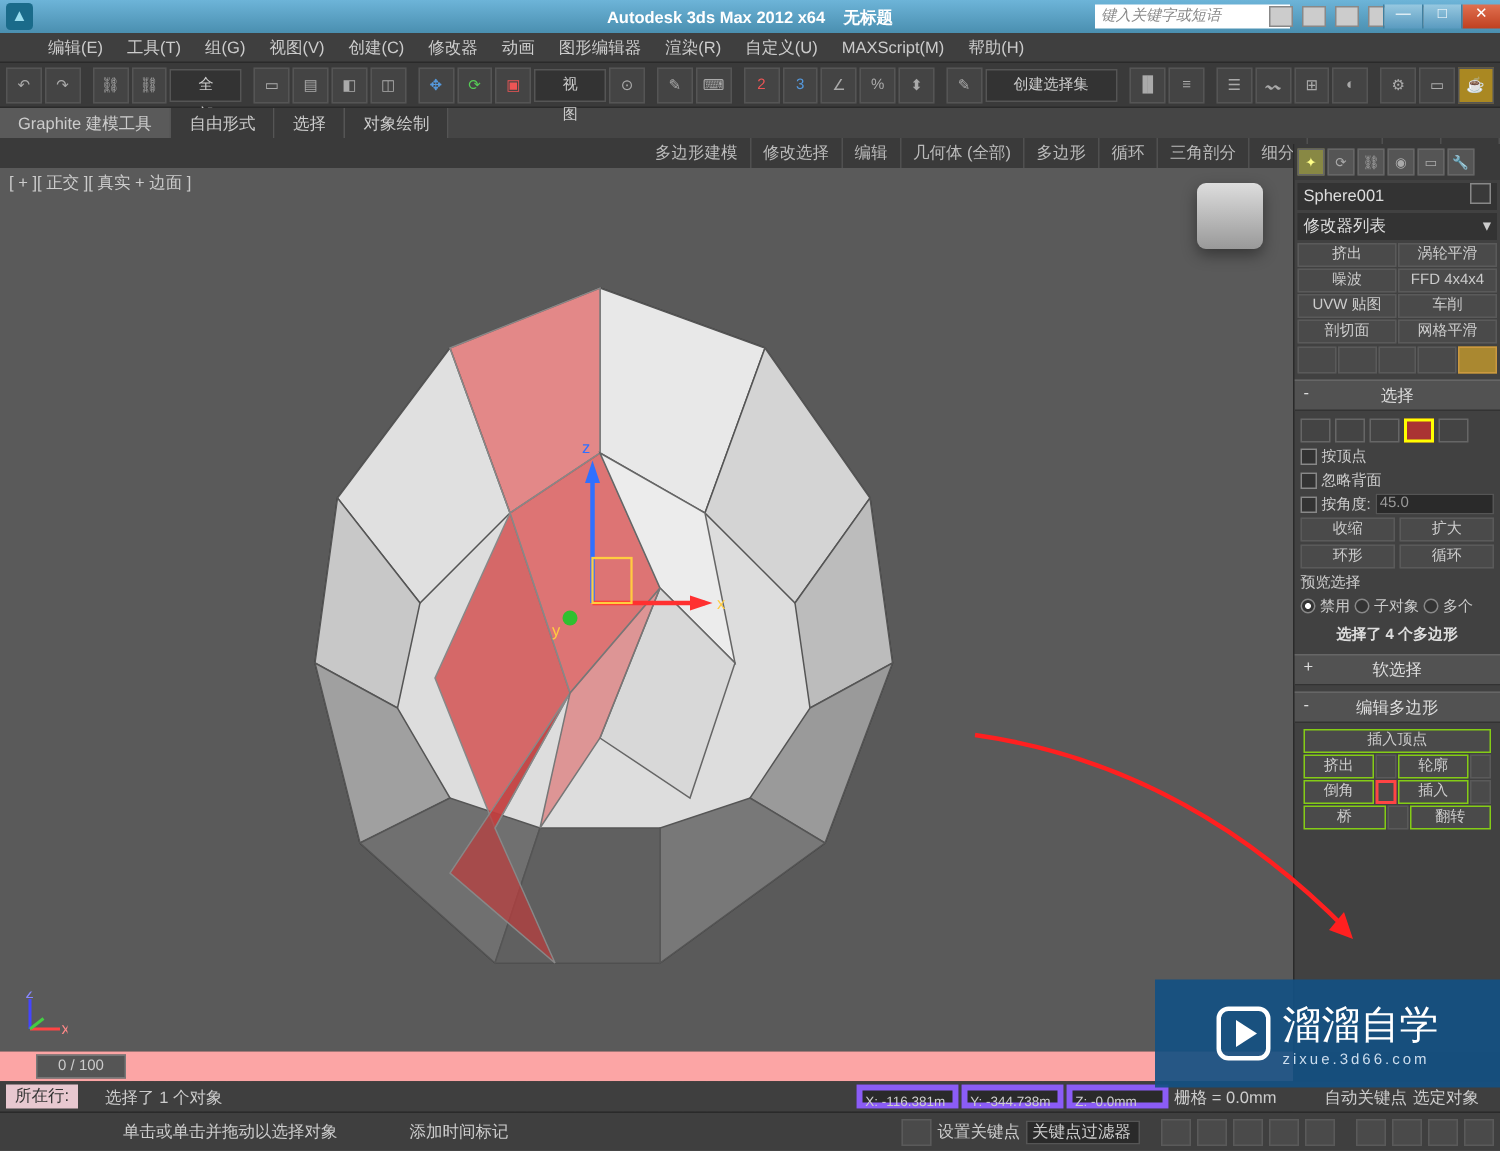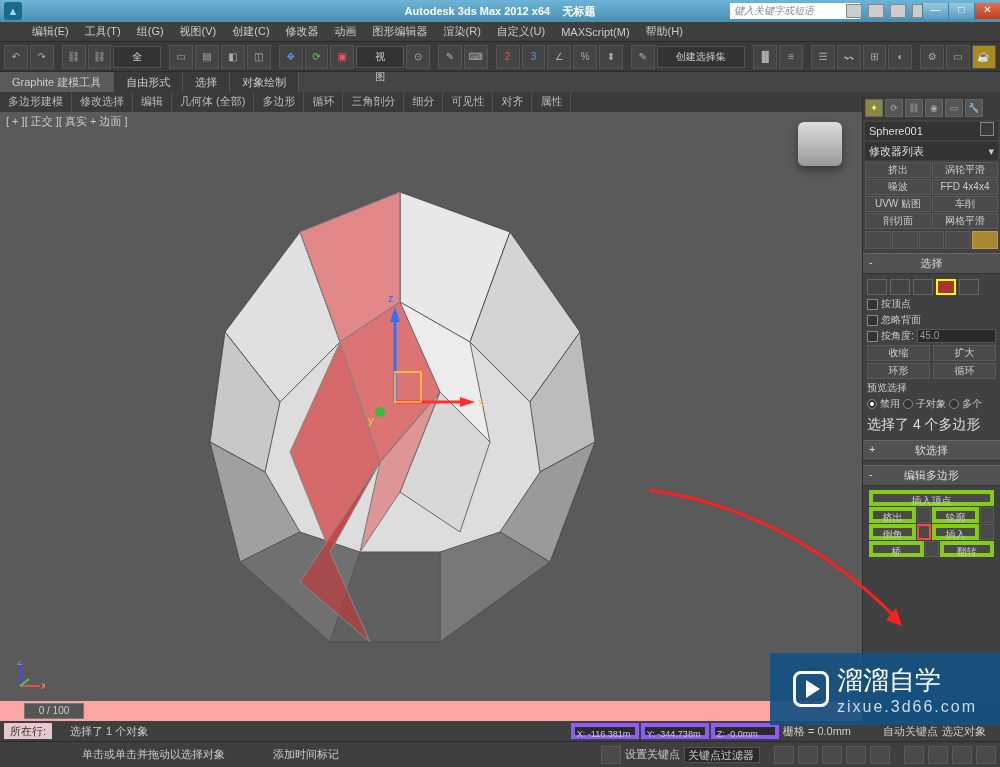--- a/index.html
+++ b/index.html
@@ -29,21 +29,21 @@
 .tbtn.green{color:#5c5;}
 .tbtn.yellow{background:#aa8822;}
 .tsep{width:4px;}
 .tdrop{width:48px;height:22px;background:#333;border:1px solid #555;color:#ccc;font-size:10px;padding:0 18px;line-height:20px;}
 
 
 .ribbon { height: 40px; background: #454545; border-bottom:1px solid #2a2a2a;}
 .ribbon-tabs { height: 20px; display:flex;}
 .ribbon-tab { padding:3px 12px; color:#ccc; background:#3a3a3a; border-right:1px solid #555; font-size:11px;}
 .ribbon-tab.active { background:#5a5a5a; }
-.ribbon-sub { height:20px; display:flex; background:#3a3a3a;}
+.ribbon-sub { height:20px; display:flex; background:#3a3a3a;justify-content:flex-end;}
 .ribbon-sub span{padding:2px 8px;color:#bbb;font-size:11px;border-right:1px solid #505050;}
 
 
 .viewport-wrap { position:absolute; top:112px; left:0; right:138px; bottom:66px; background:#5a5a5a; }
 .viewport-label { position:absolute; top:2px; left:6px; color:#ccc; font-size:11px;}
 .viewcube { position:absolute; top:10px; right:20px; width:44px; height:44px; background:linear-gradient(#ddd,#999); border-radius:6px; box-shadow:0 4px 10px rgba(0,0,0,.4); }
 .viewport-svg { position:absolute; inset:0; }
 
 .axis-ind { position:absolute; left:15px; bottom:10px; width:30px; height:30px;}
 
@@ -70,23 +70,23 @@
 .rrollbody{padding:3px 4px;}
 .rrow{display:flex;align-items:center;margin:2px 0;gap:3px;}
 .rrow label{color:#ccc;font-size:10px;}
 .rcheck{width:11px;height:11px;border:1px solid #888;background:#333;}
 .rmode-ic{width:20px;height:16px;border:1px solid #666;background:#444;}
 .rmode-ic.active{border:2px solid #ff0;background:#a33;}
 .rspin{flex:1;height:14px;background:#2a2a2a;border:1px solid #555;color:#999;font-size:10px;padding:0 2px;line-height:12px;}
 .rbtn2{flex:1;height:16px;background:#4a4a4a;border:1px solid #5a5a5a;color:#ccc;text-align:center;font-size:10px;line-height:14px;}
 .rradio{width:10px;height:10px;border-radius:50%;border:1px solid #888;background:#333;}
 .rradio.on{background:radial-gradient(#fff 30%,#333 40%);}
-.rtxt{color:#ddd;font-size:14px;text-align:left;padding:3px 0;}
+.rtxt{color:#ddd;font-size:10px;text-align:center;padding:3px 0;font-weight:bold;}
 .rbtnrow{display:flex;gap:1px;margin:1px 2px;}
-.rbtnrow .b{flex:1;height:16px;background:#4a4a4a;border:4px solid #84cc16;color:#ccc;text-align:center;font-size:10px;line-height:14px;}
+.rbtnrow .b{flex:1;height:16px;background:#4a4a4a;border:1px solid #84cc16;color:#ccc;text-align:center;font-size:10px;line-height:14px;}
 .rbtnrow .s{width:14px;height:16px;background:#4a4a4a;border:1px solid #5a5a5a;}
 .rbtnrow .s.hot{border:2px solid #f44;}
 
 
 .timeslider{position:absolute;left:0;right:138px;bottom:46px;height:20px;background:#fca5a5;display:flex;align-items:center;}
 .timeslider .knob{width:60px;height:16px;background:#555;border:1px solid #777;margin-left:24px;color:#ccc;text-align:center;font-size:10px;line-height:14px;}
 .timetrack{position:absolute;left:0;right:138px;bottom:26px;height:20px;background:#333;display:flex;}
 .timetrack .gutter{width:80px;background:#3a3a3a;border-right:1px solid #555;}
 .timetrack .ticks{flex:1;background:repeating-linear-gradient(90deg,#333,#333 7px,#3a3a3a 7px,#3a3a3a 8px);position:relative;}
 
@@ -96,21 +96,21 @@
 .status-top{position:absolute;left:0;right:0;bottom:26px;height:20px;background:#3f3f3f;display:flex;align-items:center;padding:0 4px;gap:4px;color:#ccc;font-size:10px;}
 .status-top .lefttag{background:#e8c8d0;color:#333;padding:0 6px;height:16px;line-height:16px;}
 .coord{display:flex;align-items:center;gap:2px;}
 .coord .f{width:68px;height:16px;background:#2a2a2a;border:4px solid #8b5cf6;padding:0 2px;line-height:14px;font-size:9px;}
 
 
 .brand-overlay{position:absolute;right:0;bottom:42px;width:230px;height:72px;background:rgba(20,80,130,.92);display:flex;align-items:center;justify-content:center;color:#fff;gap:8px;}
 .brand-overlay .icon{width:36px;height:36px;border:3px solid #fff;border-radius:8px;display:flex;align-items:center;justify-content:center;}
 .brand-overlay .icon::before{content:"";border-left:14px solid #fff;border-top:9px solid transparent;border-bottom:9px solid transparent;margin-left:4px;}
 .brand-overlay .txt .big{font-size:26px;font-weight:normal;}
-.brand-overlay .txt .small{font-size:16px;color:#cde;letter-spacing:2px;}
+.brand-overlay .txt .small{font-size:10px;color:#cde;letter-spacing:2px;}
 
 
 .arrow-ann{position:absolute;pointer-events:none;}
 </style>
 </head>
 <body>
 
 <div class="titlebar">
   <div class="app-icon">▲</div>
   <div class="title"><span>Autodesk 3ds Max 2012 x64</span> &nbsp;&nbsp; <span>无标题</span></div>

